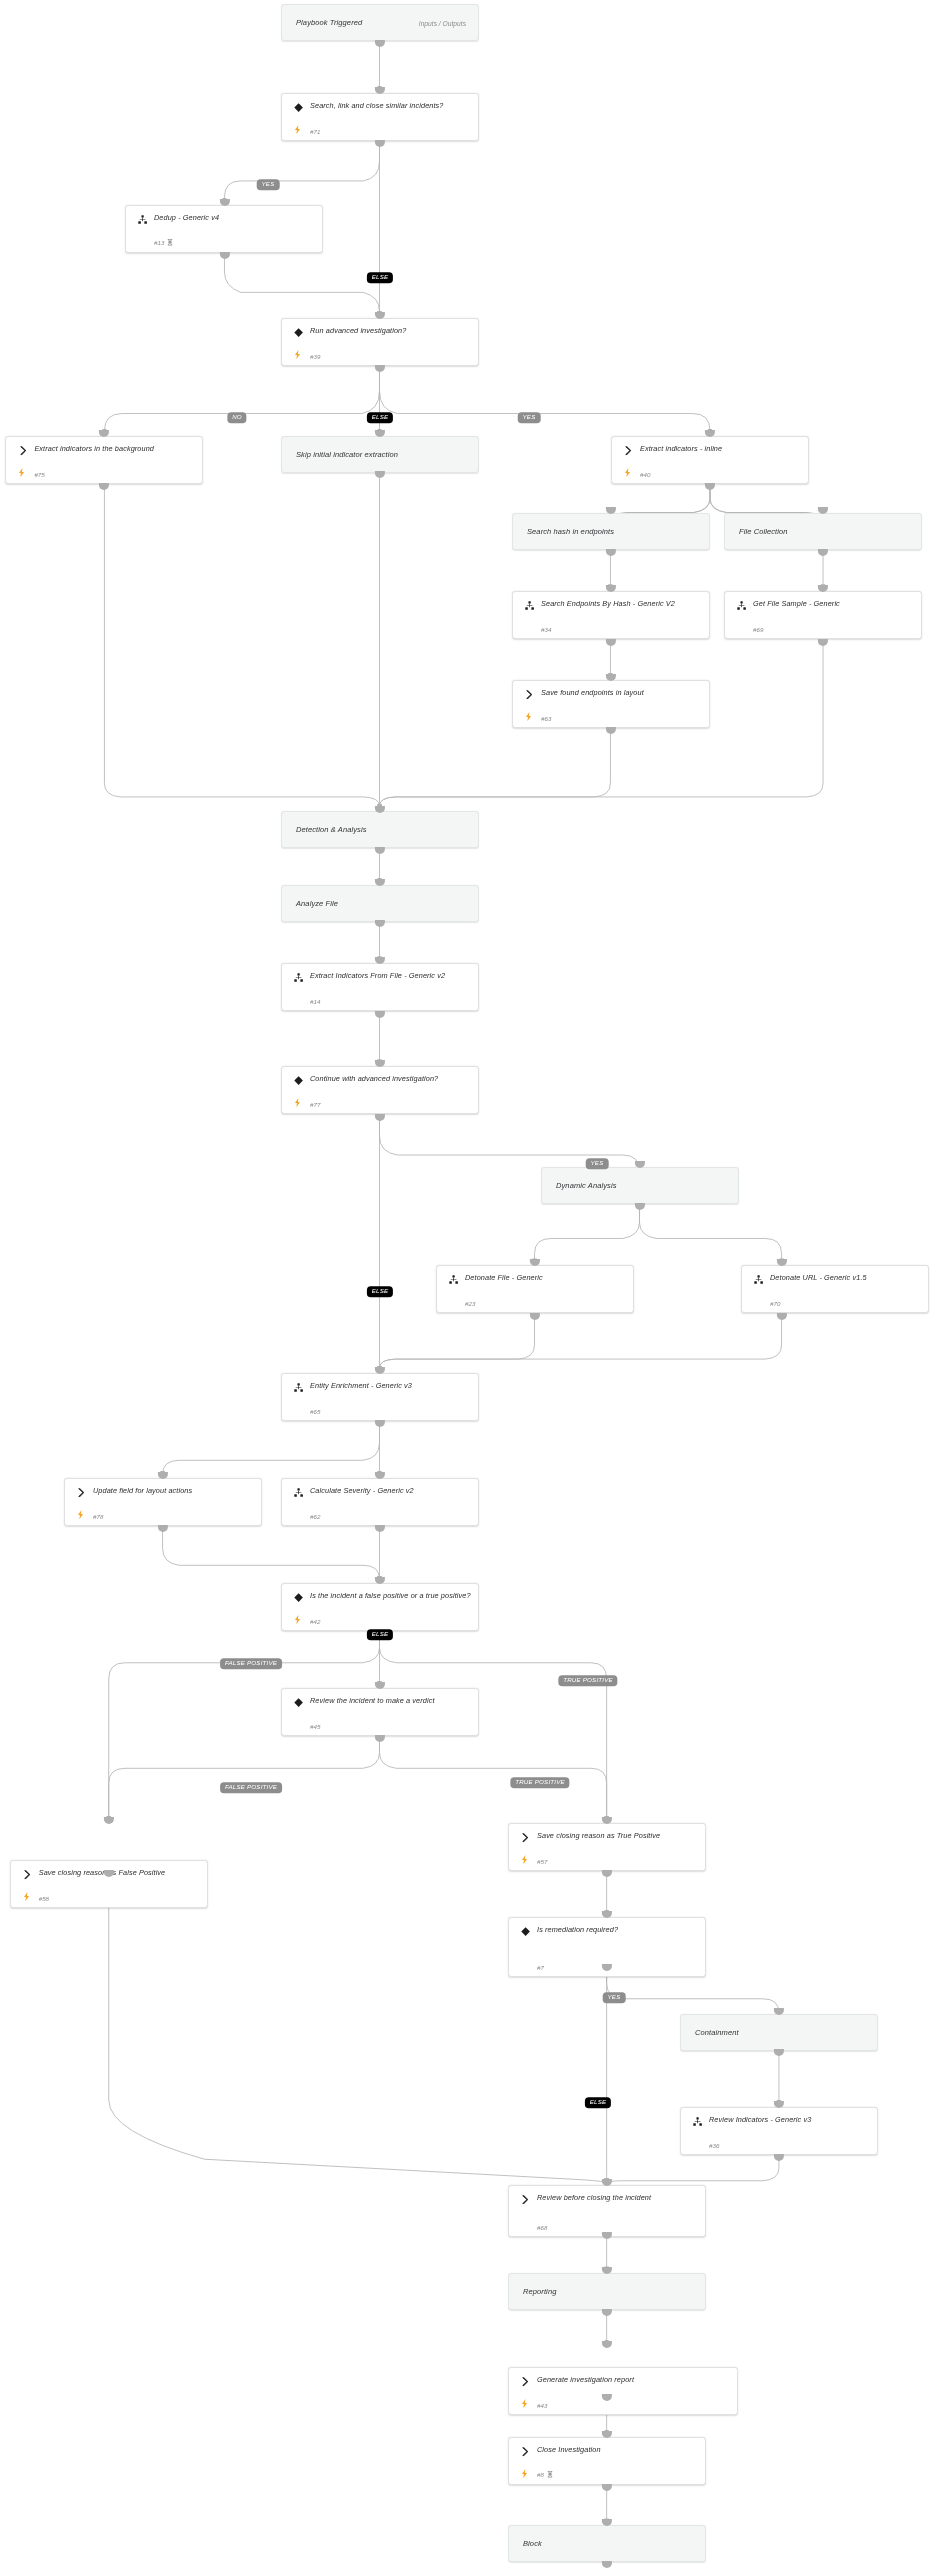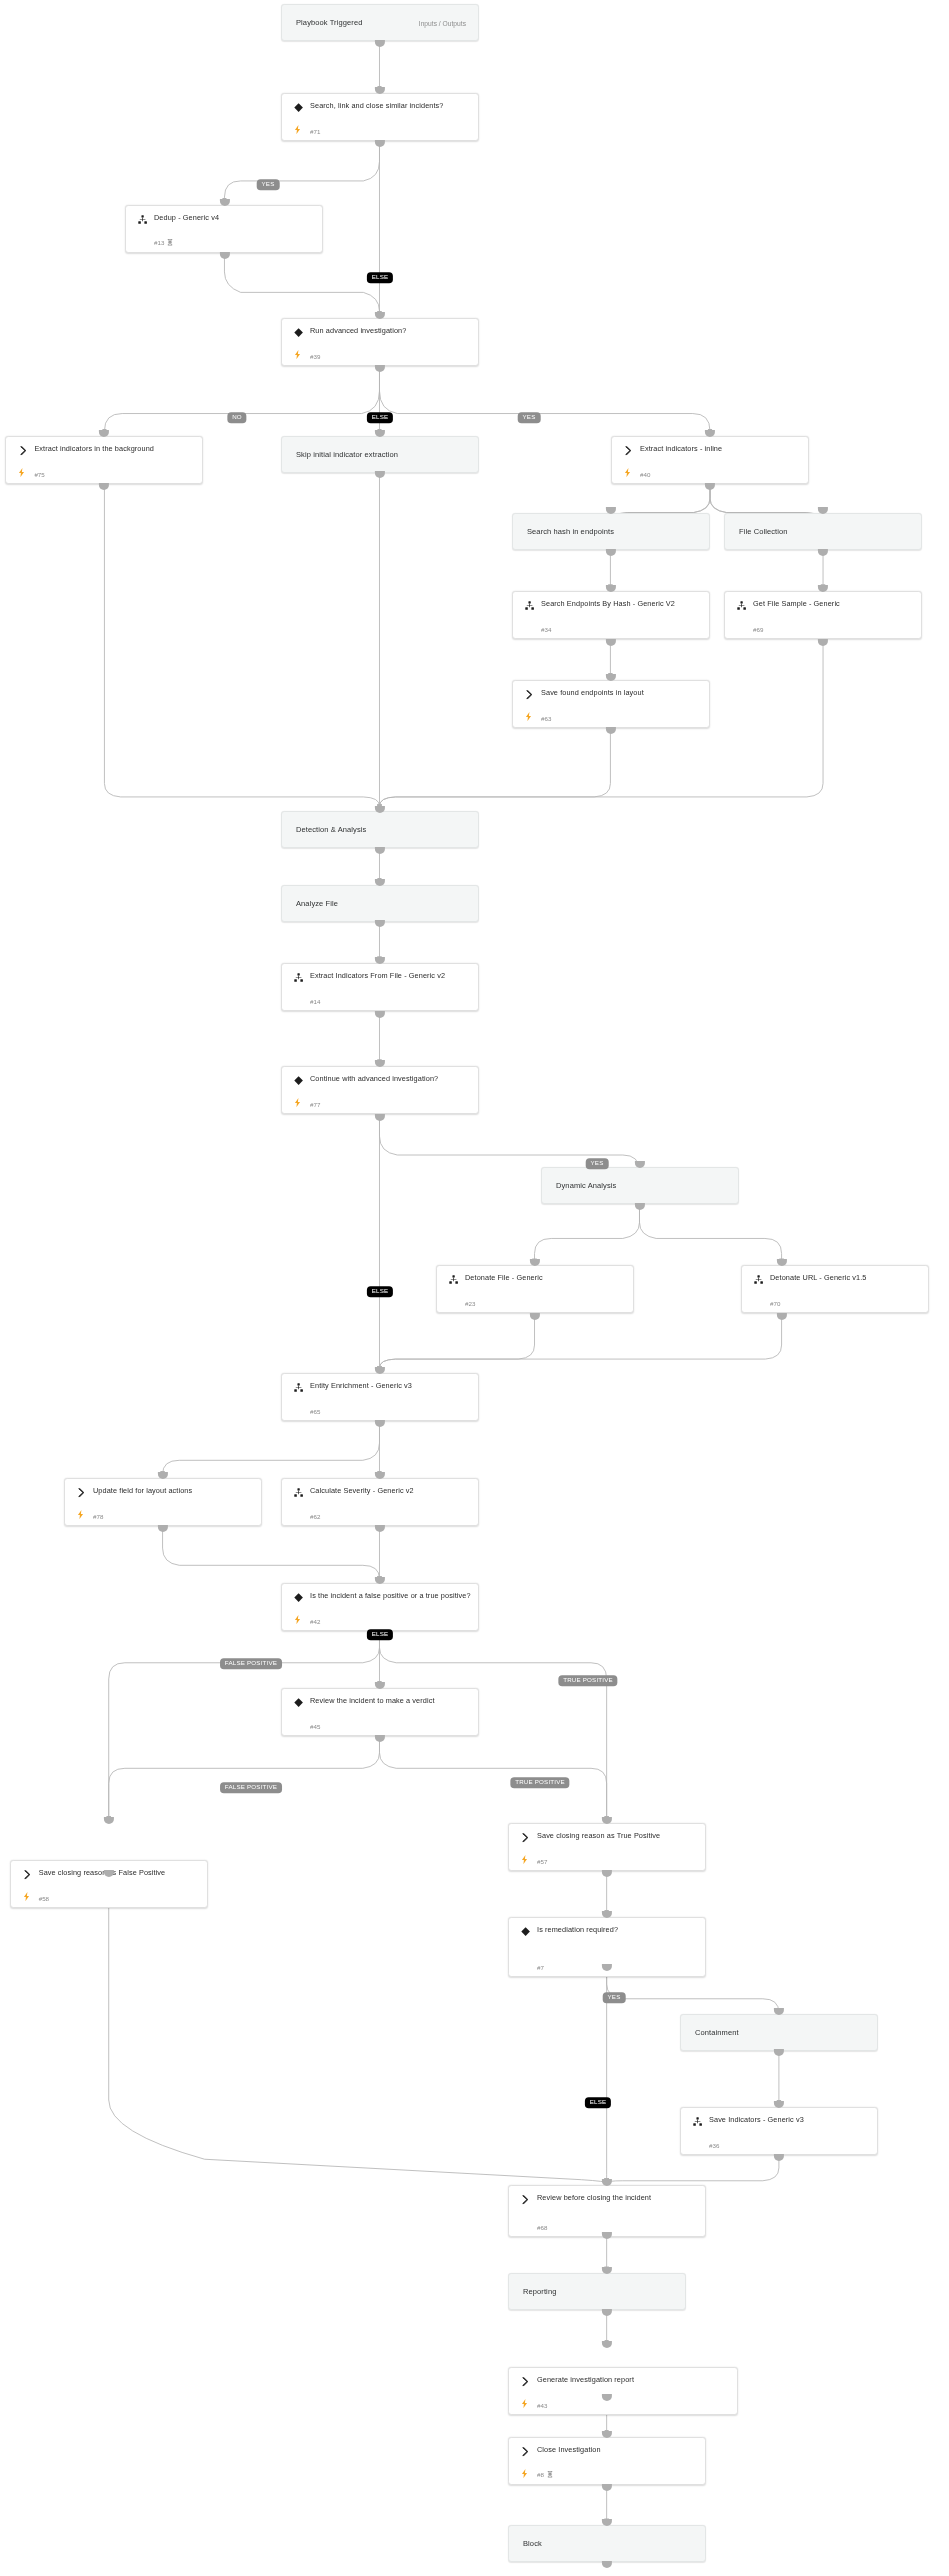--- a/index.html
+++ b/index.html
@@ -8,20 +8,21 @@
     margin: 0; padding: 0;
     background: #ffffff;
     font-family: "Liberation Sans", sans-serif;
   }
   #canvas {
     position: relative;
     width: 949px;
     height: 2576px;
     background: #ffffff;
     overflow: hidden;
+    font-style: italic;
   }
   #edges {
     position: absolute;
     left: 0; top: 0;
     width: 949px; height: 2576px;
     pointer-events: none;
   }
   
   .node {
     position: absolute;
@@ -538,37 +539,37 @@
       </div>
       <div class="node" style="left: 680px; top: 2107px; width: 198px; height: 48px;">
         <span class="ico-main">
           <svg width="9.2" height="9.2" viewBox="0 0 16 16" fill="#1d1d1d">
             <rect x="6" y="0.5" width="4" height="4" rx="0.6"></rect>
             <rect x="0.5" y="11" width="4.4" height="4.4" rx="0.6"></rect>
             <rect x="11.1" y="11" width="4.4" height="4.4" rx="0.6"></rect>
             <path d="M7.4 4.5 h1.2 v3.2 h4.3 v1.2 h-4.3 v2 h-1.2 v-2 H3.1 v-1.2 h4.3 z"></path>
           </svg>
         </span>
-        <div class="title">Save Indicators - Generic v3</div>
+        <div class="title">Review Indicators - Generic v3</div>
         <div class="idline">
           <span>#36</span>
         </div>
       </div>
       <div class="node" style="left: 508px; top: 2185px; width: 198px; height: 52px;">
         <span class="ico-main">
           <svg width="8" height="9.2" viewBox="0 0 12 16">
             <path d="M2 1.2 L9.3 8 L2 14.8 L4.1 14.8 L11 8 L4.1 1.2 Z" fill="#1d1d1d" stroke="#1d1d1d" stroke-width="1.4" stroke-linejoin="round"></path>
           </svg>
         </span>
         <div class="title">Review before closing the incident</div>
         <div class="idline">
           <span>#68</span>
         </div>
       </div>
-      <div class="node section" style="left: 508px; top: 2273px; width: 178px; height: 37px;">
+      <div class="node section" style="left: 508px; top: 2273px; width: 198px; height: 37px;">
         <div class="title">Reporting</div>
       </div>
       <div class="node" style="left: 508px; top: 2347px; width: 230px; height: 48px; margin-top: 20px;">
         <span class="ico-main">
           <svg width="8" height="9.2" viewBox="0 0 12 16">
             <path d="M2 1.2 L9.3 8 L2 14.8 L4.1 14.8 L11 8 L4.1 1.2 Z" fill="#1d1d1d" stroke="#1d1d1d" stroke-width="1.4" stroke-linejoin="round"></path>
           </svg>
         </span>
         <div class="title">Generate investigation report</div>
         <span class="ico-bolt">

